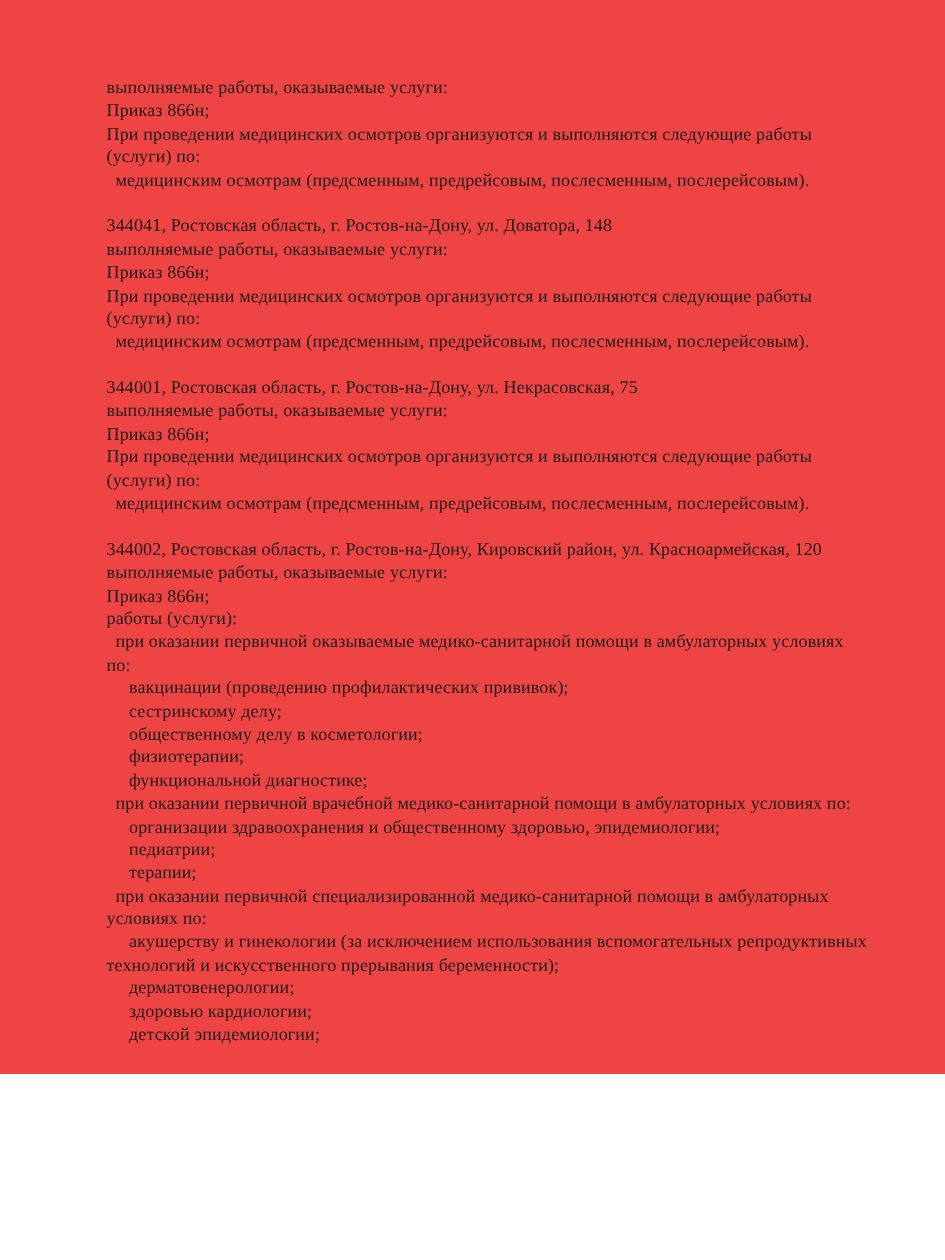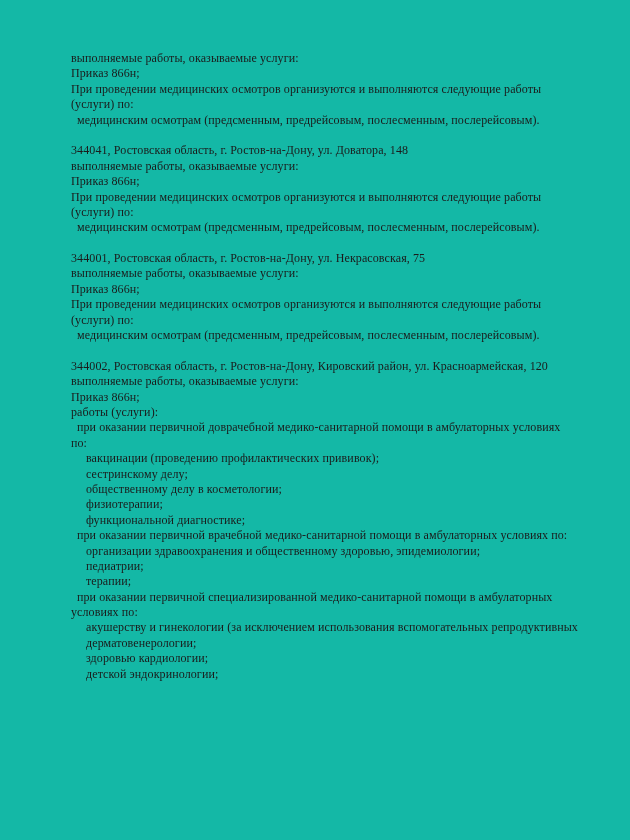--- a/index.html
+++ b/index.html
@@ -7,22 +7,22 @@
     padding: 0;
     background: #ffffff;
   }
   body {
     width: 630px;
     height: 840px;
     overflow: hidden;
   }
   .page {
     width: 630px;
-    height: 840px;
-    background: #14b8a6;
+    height: 716px;
+    background: #ef4444;
     box-sizing: border-box;
   }
   .doc {
     padding: 51px 40px 0 71px;
     font-family: "Liberation Serif", "DejaVu Serif", serif;
     font-size: 12px;
     color: #1b1b1b;
   }
   .line {
     height: 15.4px;
@@ -56,31 +56,32 @@
       <div class="line indent-0">выполняемые работы, оказываемые услуги:</div>
       <div class="line indent-0">Приказ 866н;</div>
       <div class="line indent-0">При проведении медицинских осмотров организуются и выполняются следующие работы</div>
       <div class="line indent-0">(услуги) по:</div>
       <div class="line indent-1">медицинским осмотрам (предсменным, предрейсовым, послесменным, послерейсовым).</div>
       <div class="line indent-0">&nbsp;</div>
       <div class="line indent-0">344002, Ростовская область, г. Ростов-на-Дону, Кировский район, ул. Красноармейская, 120</div>
       <div class="line indent-0">выполняемые работы, оказываемые услуги:</div>
       <div class="line indent-0">Приказ 866н;</div>
       <div class="line indent-0">работы (услуги):</div>
-      <div class="line indent-1">при оказании первичной доврачебной медико-санитарной помощи в амбулаторных условиях</div>
+      <div class="line indent-1">при оказании первичной оказываемые медико-санитарной помощи в амбулаторных условиях</div>
       <div class="line indent-0">по:</div>
       <div class="line indent-2">вакцинации (проведению профилактических прививок);</div>
       <div class="line indent-2">сестринскому делу;</div>
       <div class="line indent-2">общественному делу в косметологии;</div>
       <div class="line indent-2">физиотерапии;</div>
       <div class="line indent-2">функциональной диагностике;</div>
       <div class="line indent-1">при оказании первичной врачебной медико-санитарной помощи в амбулаторных условиях по:</div>
       <div class="line indent-2">организации здравоохранения и общественному здоровью, эпидемиологии;</div>
       <div class="line indent-2">педиатрии;</div>
       <div class="line indent-2">терапии;</div>
       <div class="line indent-1">при оказании первичной специализированной медико-санитарной помощи в амбулаторных</div>
       <div class="line indent-0">условиях по:</div>
       <div class="line indent-2">акушерству и гинекологии (за исключением использования вспомогательных репродуктивных</div>
+      <div class="line indent-0">технологий и искусственного прерывания беременности);</div>
       <div class="line indent-2">дерматовенерологии;</div>
       <div class="line indent-2">здоровью кардиологии;</div>
-      <div class="line indent-2">детской эндокринологии;</div>
+      <div class="line indent-2">детской эпидемиологии;</div>
     </div>
 </div>
 
 </body></html>

